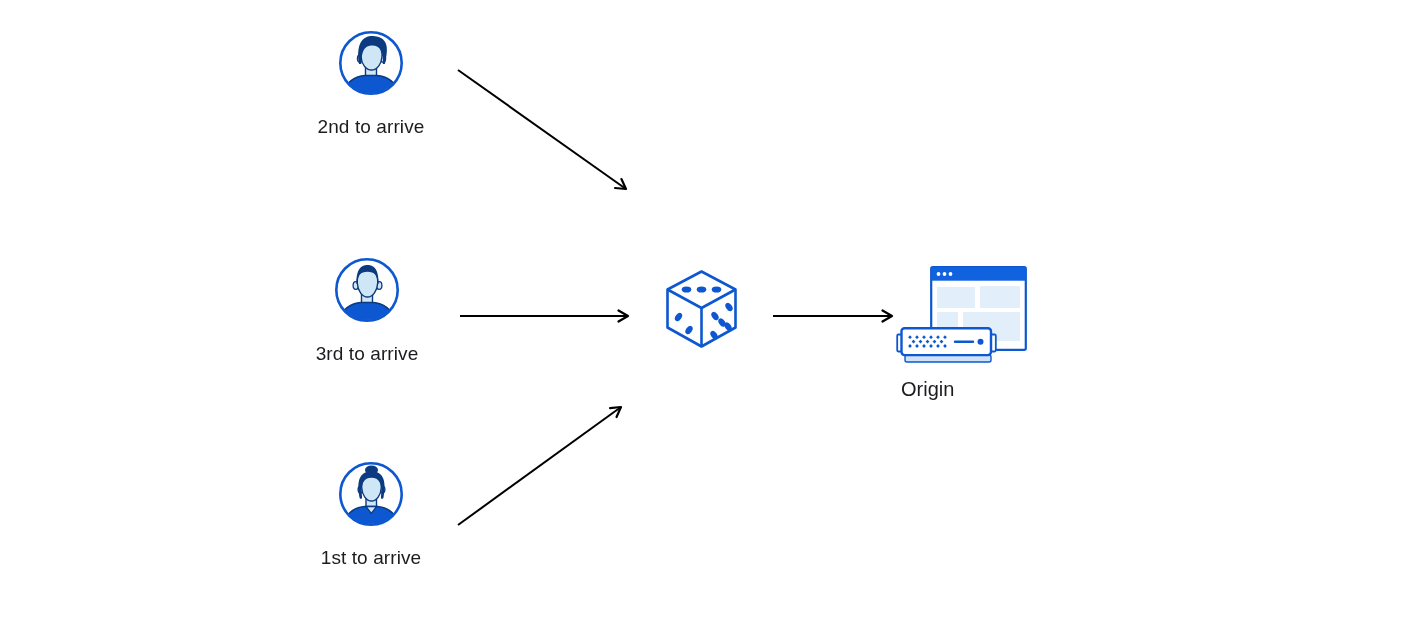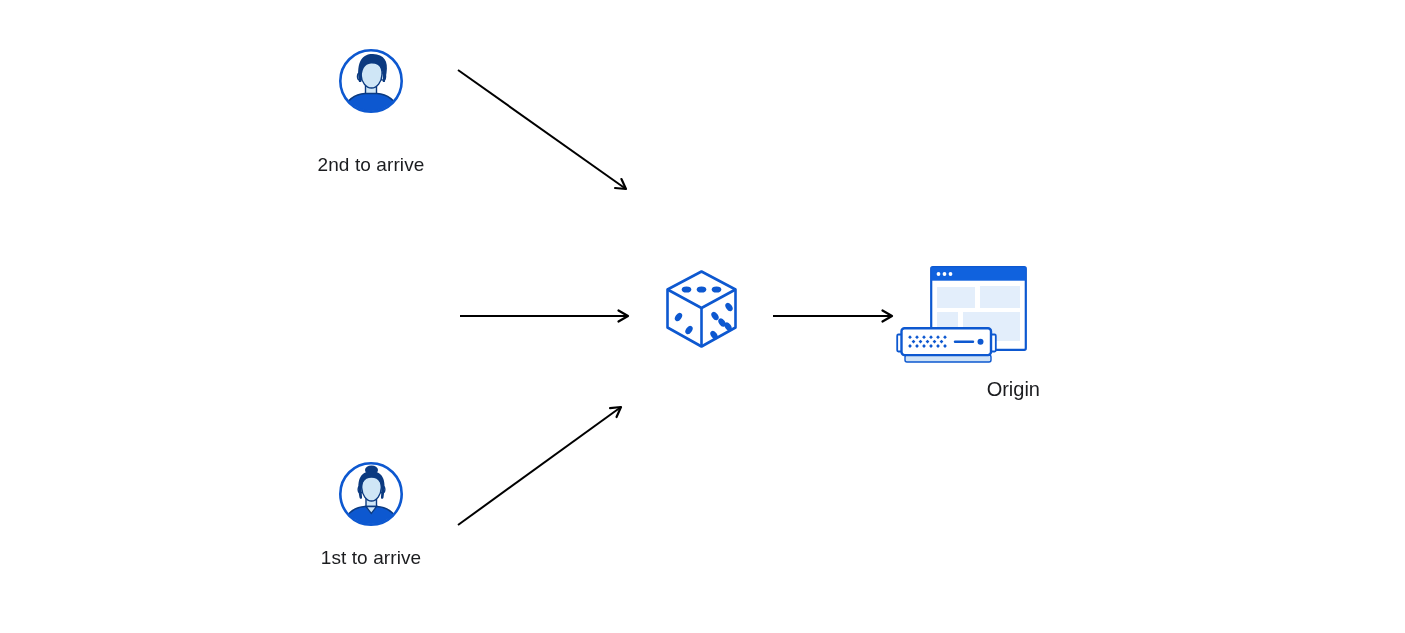--- a/index.html
+++ b/index.html
@@ -33,22 +33,22 @@
     color:var(--c-text);
     text-align:center;
     white-space:nowrap;
     letter-spacing:.1px;
   }
   .dice-node{left:666px;top:270px;width:72px;height:79px;}
   .origin-node{left:896px;top:266px;width:132px;height:140px;display:block;}
   .browser-svg{position:absolute;left:34px;top:0;width:97px;height:85px;}
   .server-svg{position:absolute;left:0;top:61px;width:101px;height:37px;}
   .origin-label{
-    position:absolute;left:12px;top:112px;width:132px;
-    text-align:right;font-size:20px;color:var(--c-text);
+    position:absolute;left:5px;top:112px;width:132px;
+    text-align:left;font-size:20px;color:var(--c-text);
   }
   
   .s-primary{stroke:var(--c-primary);}
   .s-navy{stroke:var(--c-navy);}
   .f-primary{fill:var(--c-primary);}
   .f-navy{fill:var(--c-navy);}
   .f-face{fill:var(--c-face);}
   .f-white{fill:#ffffff;}
   .f-panel{fill:var(--c-panel);}
   .f-titlebar{fill:var(--c-titlebar);}
@@ -65,41 +65,61 @@
       <marker id="ah" markerWidth="17" markerHeight="16" refX="13" refY="7.5" orient="auto" markerUnits="userSpaceOnUse">
         <path class="ah" d="M3.5 2 L13 7.5 L3.5 13"></path>
       </marker>
     </defs>
     <line class="arrow-line" x1="458" y1="70" x2="626" y2="189" marker-end="url(#ah)"></line>
     <line class="arrow-line" x1="460" y1="316" x2="628" y2="316" marker-end="url(#ah)"></line>
     <line class="arrow-line" x1="458" y1="525" x2="621" y2="407" marker-end="url(#ah)"></line>
     <line class="arrow-line" x1="773" y1="316" x2="892" y2="316" marker-end="url(#ah)"></line>
   </svg>
 
-  <div class="node client-node" style="left:296px;top:48px;gap:20px;">
+  <div class="node client-node" style="left:296px;top:30px;">
     <svg class="avatar" viewBox="0 0 66 66">
       <defs>
           <clipPath id="ac1">
             <circle cx="33" cy="33" r="30"></circle>
           </clipPath>
         </defs>
       <g clip-path="url(#ac1)">
         <rect width="66" height="66" class="f-white"></rect>
         <path d="M27.5 36 h11 v11 h-11 z" class="f-face s-navy" stroke-width="1.4"></path>
         <path d="M3 66 Q10 46.5 27 45.5 L39 45.5 Q56 46.5 63 66 Z" class="f-primary s-navy" stroke-width="1.5"></path>
         <ellipse cx="22" cy="28.5" rx="2.6" ry="3.6" class="f-face s-navy" stroke-width="1.3"></ellipse>
         <ellipse cx="45" cy="28.5" rx="2.6" ry="3.6" class="f-face s-navy" stroke-width="1.3"></ellipse>
         <path d="M33.5 13.5 c7 0 11 5 10.5 13 c-0.4 7.5 -5 13.5 -10.5 13.5 c-5.5 0 -10.1 -6 -10.5 -13.5 c-0.5 -8 3.5 -13 10.5 -13 Z" class="f-face s-navy" stroke-width="1.4"></path>
         <path d="M21 34 C17.5 12 26 5.5 35 6 C46 6.5 50.5 13 48.5 25 C48 28.5 47.3 32 46.8 34 L44.8 34 C45.8 22 42.5 15 33 15.5 C26.5 16 23.5 21 23.3 34 Z" class="f-navy"></path>
       </g>
       <circle cx="33" cy="33" r="30.7" class="f-none s-primary" stroke-width="2.6"></circle>
     </svg>
     <div class="node-label">2nd to arrive</div>
   </div>
 
+  <div class="node client-node" style="left:292px;top:257px;">
+    <svg class="avatar" viewBox="0 0 66 66">
+      <defs>
+          <clipPath id="ac2">
+            <circle cx="33" cy="33" r="30"></circle>
+          </clipPath>
+        </defs>
+      <g clip-path="url(#ac2)">
+        <rect width="66" height="66" class="f-white"></rect>
+        <path d="M27.5 36 h11 v11 h-11 z" class="f-face s-navy" stroke-width="1.4"></path>
+        <path d="M3 66 Q10 46.5 27 45.5 L39 45.5 Q56 46.5 63 66 Z" class="f-primary s-navy" stroke-width="1.5"></path>
+        <ellipse cx="21.8" cy="28.5" rx="2.7" ry="3.8" class="f-face s-navy" stroke-width="1.3"></ellipse>
+        <ellipse cx="45.2" cy="28.5" rx="2.7" ry="3.8" class="f-face s-navy" stroke-width="1.3"></ellipse>
+        <path d="M33.5 12.5 c6.8 0 10.6 5.3 10.2 13.5 c-0.4 7.5 -4.8 14 -10.2 14 c-5.4 0 -9.8 -6.5 -10.2 -14 c-0.4 -8.2 3.4 -13.5 10.2 -13.5 Z" class="f-face s-navy" stroke-width="1.4"></path>
+        <path d="M22.5 27 C22 12.5 27 8 33.5 8 C40 8 45 12.5 44.5 27 L43.6 27 C43.6 18 40.5 14.8 33.5 14.8 C26.5 14.8 23.4 18 23.4 27 Z" class="f-navy"></path>
+      </g>
+      <circle cx="33" cy="33" r="30.7" class="f-none s-primary" stroke-width="2.6"></circle>
+    </svg>
+    <div class="node-label">3rd to arrive</div>
+  </div>
 
   <div class="node client-node" style="left:296px;top:461px;">
     <svg class="avatar" viewBox="0 0 66 66">
       <defs>
           <clipPath id="ac3">
             <circle cx="33" cy="33" r="30"></circle>
           </clipPath>
         </defs>
       <g clip-path="url(#ac3)">
         <rect width="66" height="66" class="f-white"></rect>

